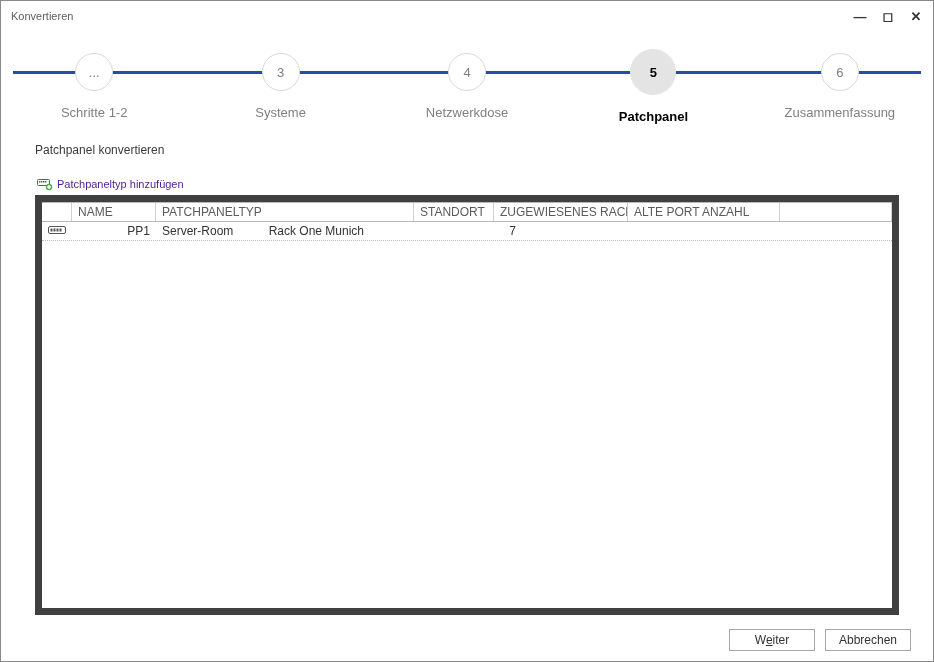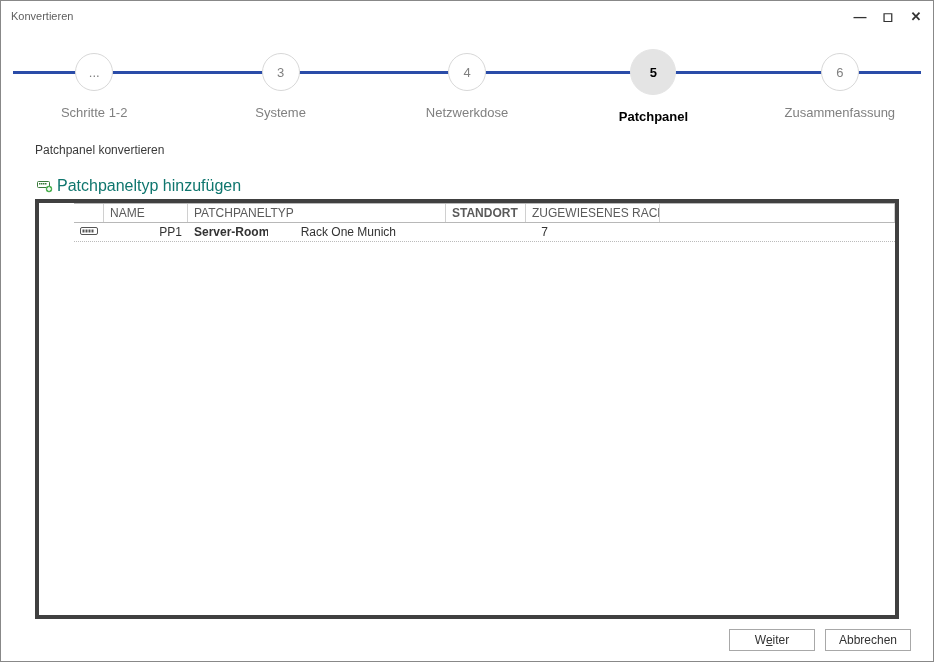--- a/index.html
+++ b/index.html
@@ -112,28 +112,27 @@
     gap: 4px;
     padding: 2px 2px 4px 2px;
   }
   .toolbar-icon {
     width: 16px;
     height: 14px;
     position: relative;
   }
   .toolbar-icon svg { display:block; }
   .toolbar-text {
-    font-size: 16px;
-    color: #0f766e;
+    font-size: 11px;
+    color: #4c1d95;
   }
   .grid {
-    border: 4px solid #404040;
+    border: 7px solid #404040;
     height: 420px;
     overflow: hidden;
-    padding-left: 35px;
   }
   .grid-header, .grid-row {
     display: flex;
     font-size: 12px;
   }
   .grid-header {
     background: #fff;
     color: #5a5a5a;
     border-top: 1px solid #b8b8b8;
     border-bottom: 1px solid #b8b8b8;
@@ -172,21 +171,21 @@
     background: #fff;
     border: 1px solid #a8a8a8;
     font-size: 12px;
     text-align: center;
     cursor: default;
   }
   .btn .u { text-decoration: underline; }
   .col-icon { width: 30px; }
   .col-name { width: 84px; }
   .col-type { width: 258px; }
-  .col-loc  { width: 80px; font-weight: bold; }
+  .col-loc  { width: 80px; }
   .col-rack { width: 134px; }
   .col-port { width: 152px; }
   .col-rest { flex: 1; }
 </style>
 </head>
 <body>
 
 <div class="titlebar">
   <div class="titlebar-title">Konvertieren</div>
   <div class="titlebar-controls">
@@ -241,20 +240,21 @@
     <span class="toolbar-text">Patchpaneltyp hinzufügen</span>
   </div>
 
   <div class="grid">
     <div class="grid-header">
       <div class="cell col-icon"></div>
       <div class="cell col-name">NAME</div>
       <div class="cell col-type">PATCHPANELTYP</div>
       <div class="cell col-loc">STANDORT</div>
       <div class="cell col-rack">ZUGEWIESENES RACK</div>
+      <div class="cell col-port">ALTE PORT ANZAHL</div>
       <div class="cell col-rest"></div>
     </div>
     <div id="grid-body">
         <div class="grid-row">
           <div class="cell col-icon icon-cell">
             <svg width="18" height="10" viewBox="0 0 18 10">
               <rect x="0.5" y="0.5" width="17" height="7" rx="1.5" fill="#fff" stroke="#555"></rect>
               <rect x="2.5" y="2.5" width="2" height="3" fill="#555"></rect>
               <rect x="5.5" y="2.5" width="2" height="3" fill="#555"></rect>
               <rect x="8.5" y="2.5" width="2" height="3" fill="#555"></rect>

